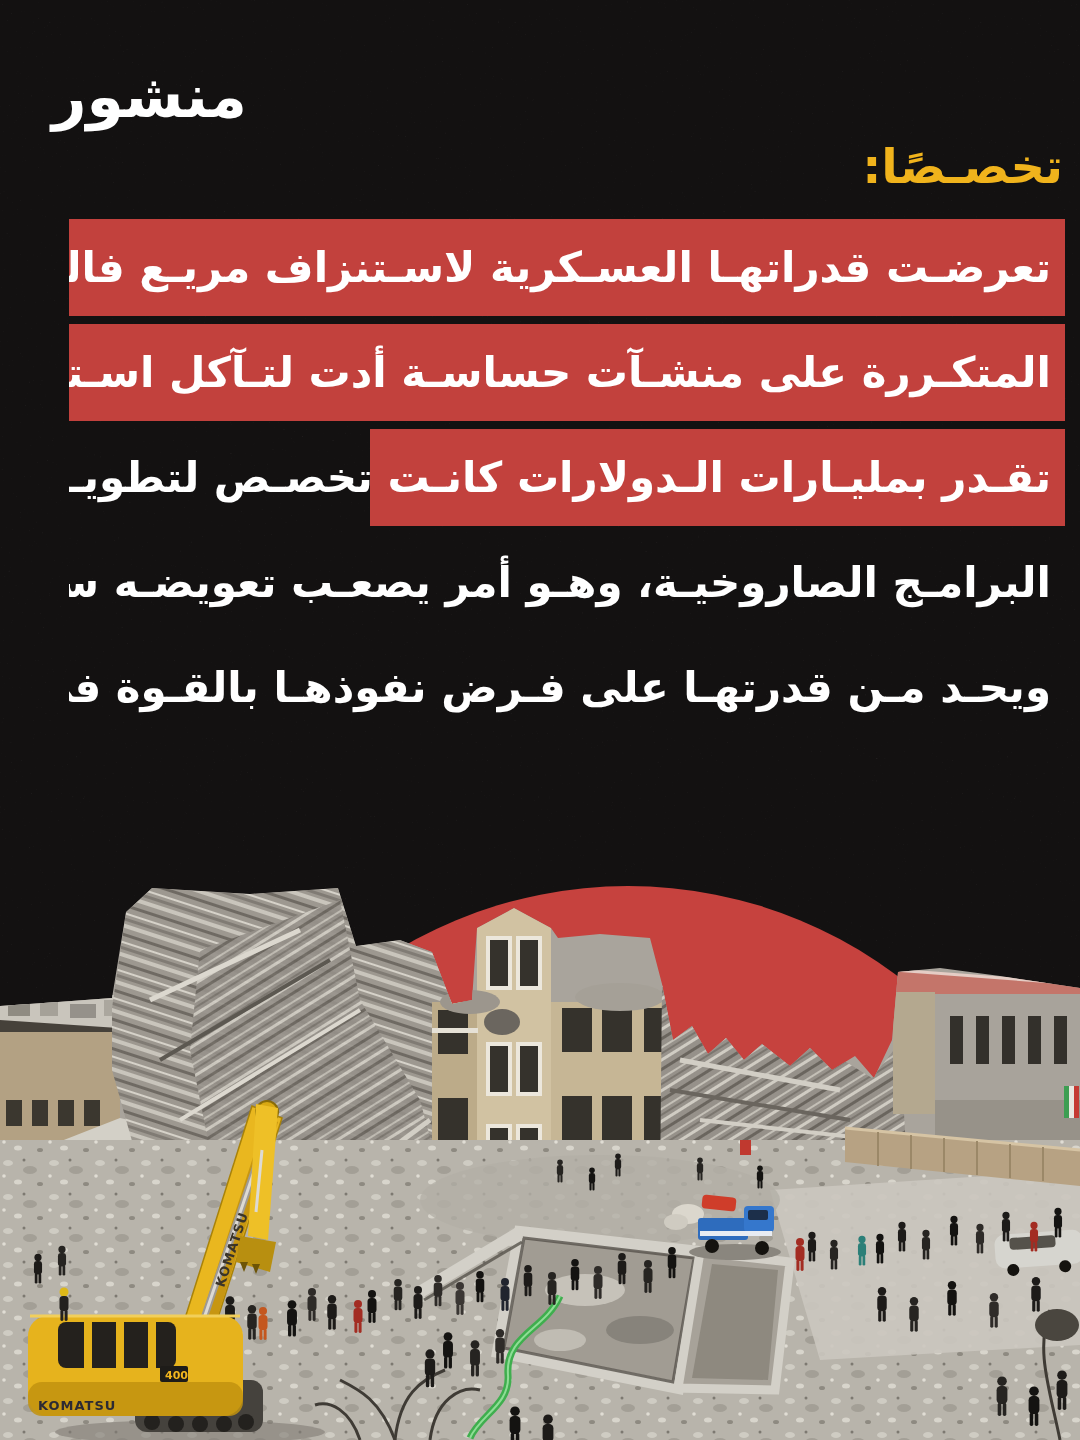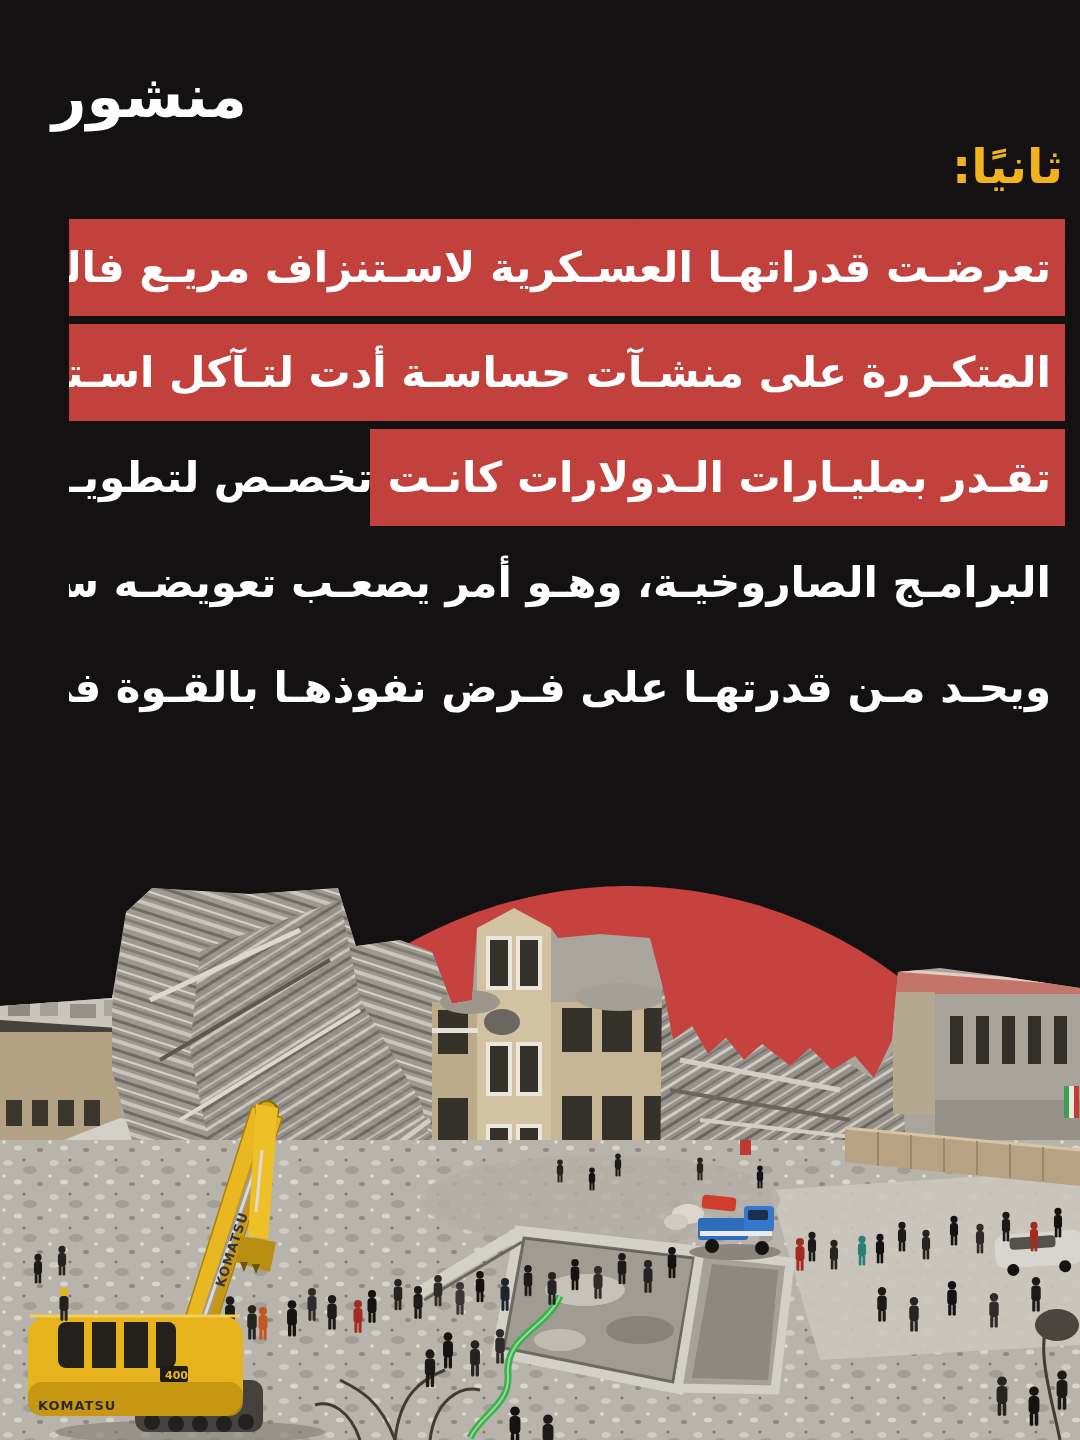--- a/index.html
+++ b/index.html
@@ -28,21 +28,21 @@
     <filter id="grain" x="0" y="0" width="100%" height="100%">
       <feTurbulence type="fractalNoise" baseFrequency="0.55" numOctaves="3" seed="7" stitchTiles="stitch"></feTurbulence>
       <feColorMatrix type="matrix" values="0 0 0 0 0  0 0 0 0 0  0 0 0 0 0  0.95 0.95 0.95 0 0"></feColorMatrix>
     </filter>
     <rect width="1080" height="1440" fill="#2b2727"></rect>
     <rect width="1080" height="1440" fill="#000000" filter="url(#grain)" opacity="0.55"></rect>
   </svg>
 
   <div class="logo">منشور</div>
 
-  <div class="heading">ثانيًا:</div>
+  <div class="heading">تخصـصًا:</div>
 
   <div class="copy">
     <div class="line hl">تعرضـت قدراتهـا العسـكرية لاسـتنزاف مريـع فالضربـات</div>
     <div class="line hl">المتكـررة على منشـآت حساسـة أدت لتـآكل اسـتثمارات</div>
     <div class="line hl-part">تقـدر بمليـارات الـدولارات كانـت تخصـص لتطويـر</div>
     <div class="line">البرامـج الصاروخيـة، وهـو أمر يصعـب تعويضـه سريعًا</div>
     <div class="line">ويحـد مـن قدرتهـا على فـرض نفوذهـا بالقـوة في</div>
   </div>
 
   <svg class="photo" viewBox="0 880 1080 560" role="img">

